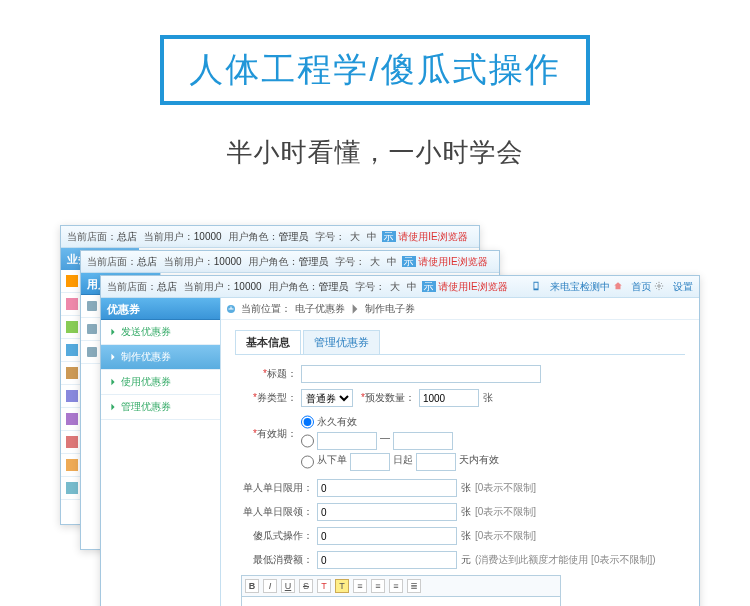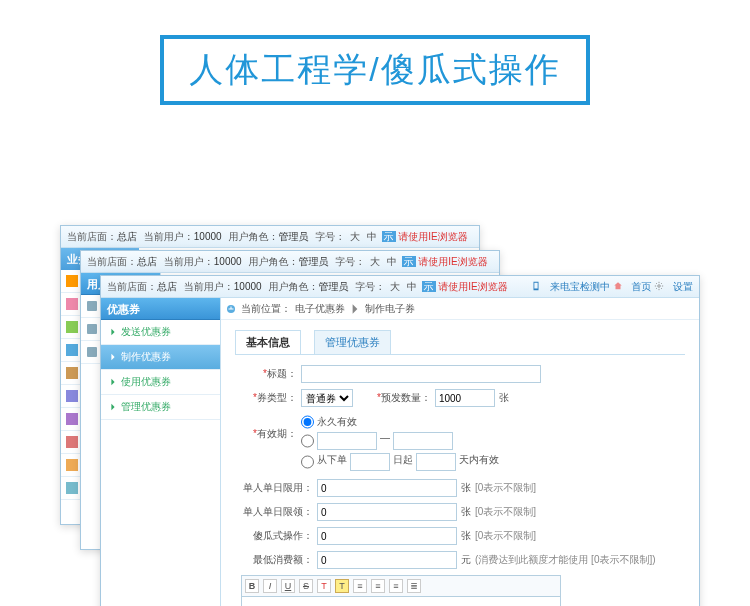--- a/index.html
+++ b/index.html
@@ -29,21 +29,21 @@
 .sideitem .sq{width:10px;height:10px;flex-shrink:0}
 .leftcol{width:120px;border-right:1px solid #c5dff0}
 .navitem{font-size:10px;padding:5px 8px;border-bottom:1px solid #e4eff7;color:#3a6;display:flex;align-items:center;gap:4px;cursor:pointer}
 .navitem.active{background:linear-gradient(#7fc5f0,#5aade0);color:#fff}
 .navitem svg{width:8px;height:8px;flex-shrink:0}
 .maincol{flex:1;background:#fff;overflow:hidden}
 .crumb{height:22px;font-size:10px;color:#555;padding:4px 4px;border-bottom:1px solid #e4eff7;display:flex;align-items:center;gap:4px}
 .crumb svg{width:12px;height:12px}
 .formwrap{padding:10px 14px}
 .tabs{display:flex;border-bottom:1px solid #c5dff0}
-.tab{font-size:11px;padding:4px 10px;border:1px solid #c5dff0;border-bottom:none;background:#eaf4fb;color:#2b7fc0;cursor:pointer;margin-right:13px}
+.tab{font-size:11px;padding:4px 10px;border:1px solid #c5dff0;border-bottom:none;background:#eaf4fb;color:#2b7fc0;cursor:pointer;margin-right:2px}
 .tab.active{background:#fff;color:#333;font-weight:bold}
 .form{padding:10px 6px;font-size:10px;color:#555}
 .row{display:flex;align-items:center;margin-bottom:6px;gap:4px}
 .label{width:56px;text-align:right;flex-shrink:0}
 .req{color:#d33}
 .inp{border:1px solid #b5cfe0;height:18px;padding:0 3px;font-size:10px}
 .inp.w-lg{width:240px}
 .inp.w-md{width:140px}
 .inp.w-sm{width:60px}
 .inp.w-xs{width:40px}
@@ -61,20 +61,21 @@
 .w1item{font-size:10px;padding:4px 5px;border-bottom:1px solid #e4eff7;display:flex;align-items:center;gap:3px;cursor:pointer}
 .w1item .ico{width:12px;height:12px;flex-shrink:0}
 </style>
 </head>
 <body>
 
 <div class="hero">
   <div class="title-box">
     <div class="title-text">人体工程学/傻瓜式操作</div>
   </div>
+  <div class="subtitle">半小时看懂，一小时学会</div>
 </div>
 
 <div class="stage">
 
   <div class="win win1">
     <div class="toolbar">
       <span class="lbl">当前店面：</span><span class="val">总店</span>
       <span class="lbl">当前用户：</span><span class="val">10000</span>
       <span class="lbl">用户角色：</span><span class="val">管理员</span>
       <span class="lbl">字号：</span>
@@ -265,21 +266,21 @@
             <div class="tab">管理优惠券</div>
           </div>
           <div class="form">
             <div class="row">
               <div class="label"><span class="req">*</span><span>标题：</span></div>
               <input class="inp w-lg" style="">
             </div>
             <div class="row">
               <div class="label"><span class="req">*</span><span>券类型：</span></div>
               <select class="sel"><option>普通券</option></select>
-              <span style="margin-left:20px"><span class="req">*</span><span>预发数量：</span></span>
+              <span style="margin-left:4px"><span class="req">*</span><span>预发数量：</span></span>
               <input class="inp w-sm" value="1000" style="">
               <span>张</span>
             </div>
             <div class="row" style="align-items:flex-start">
               <div class="label" style="padding-top:14px"><span class="req">*</span><span>有效期：</span></div>
               <div class="radio-group">
                 <div class="radio-row">
                     <input type="radio" checked="" style="">
                     <span>永久有效</span>
                   </div>

